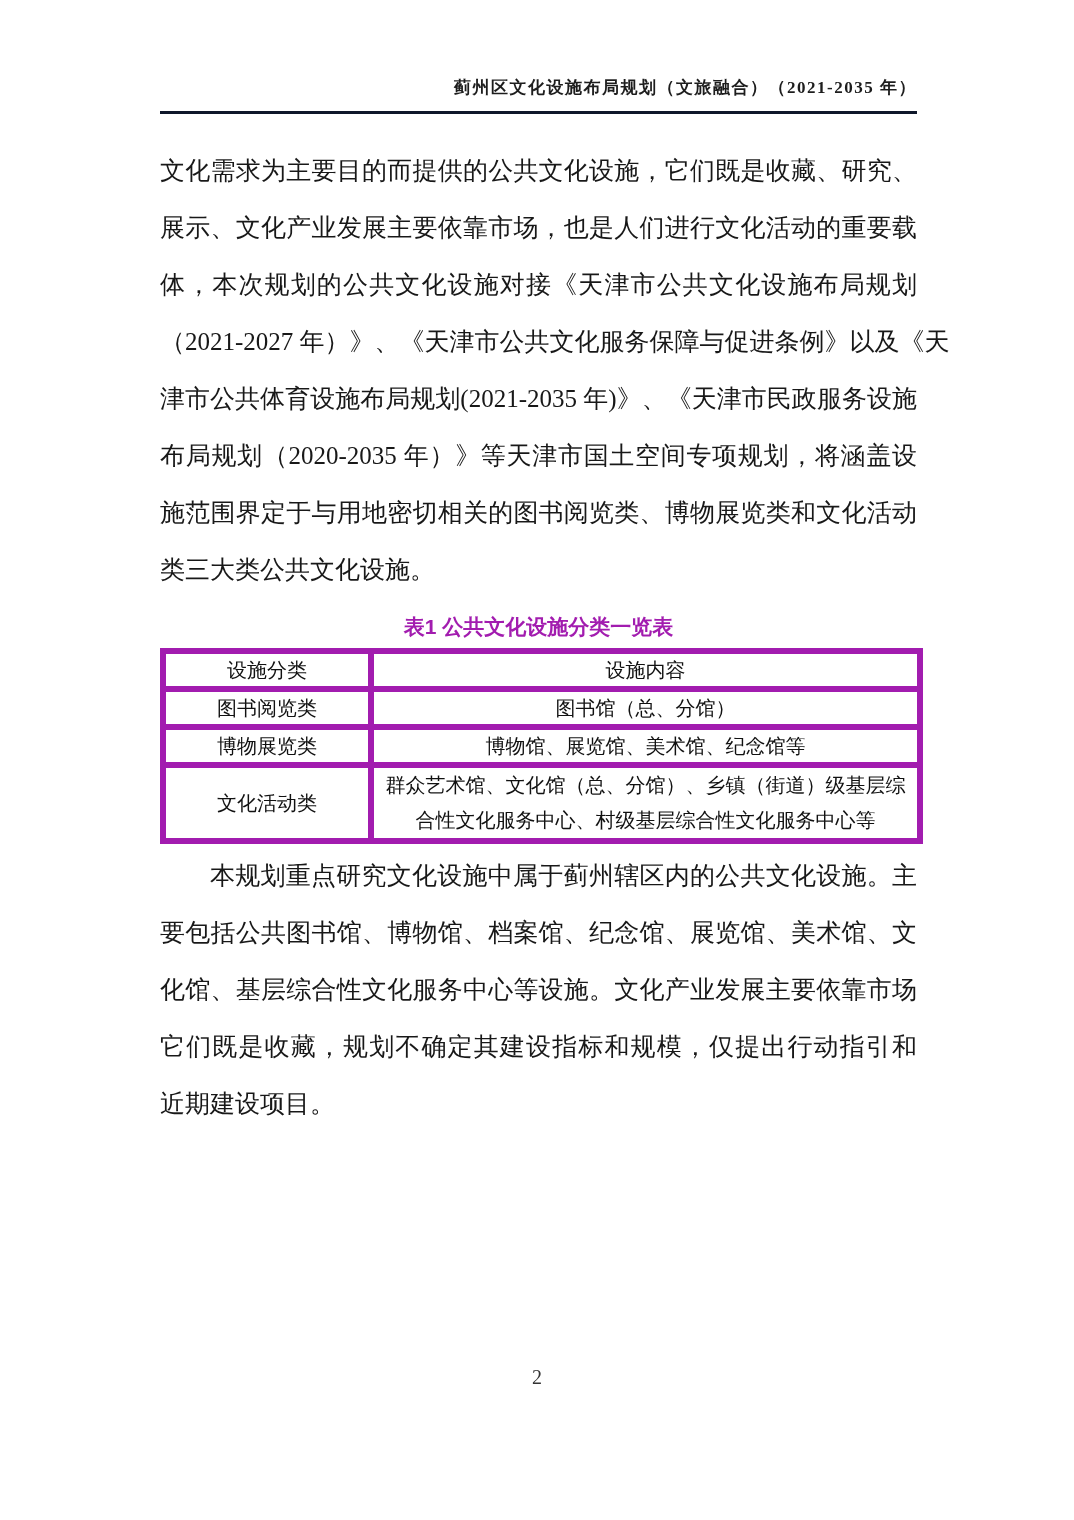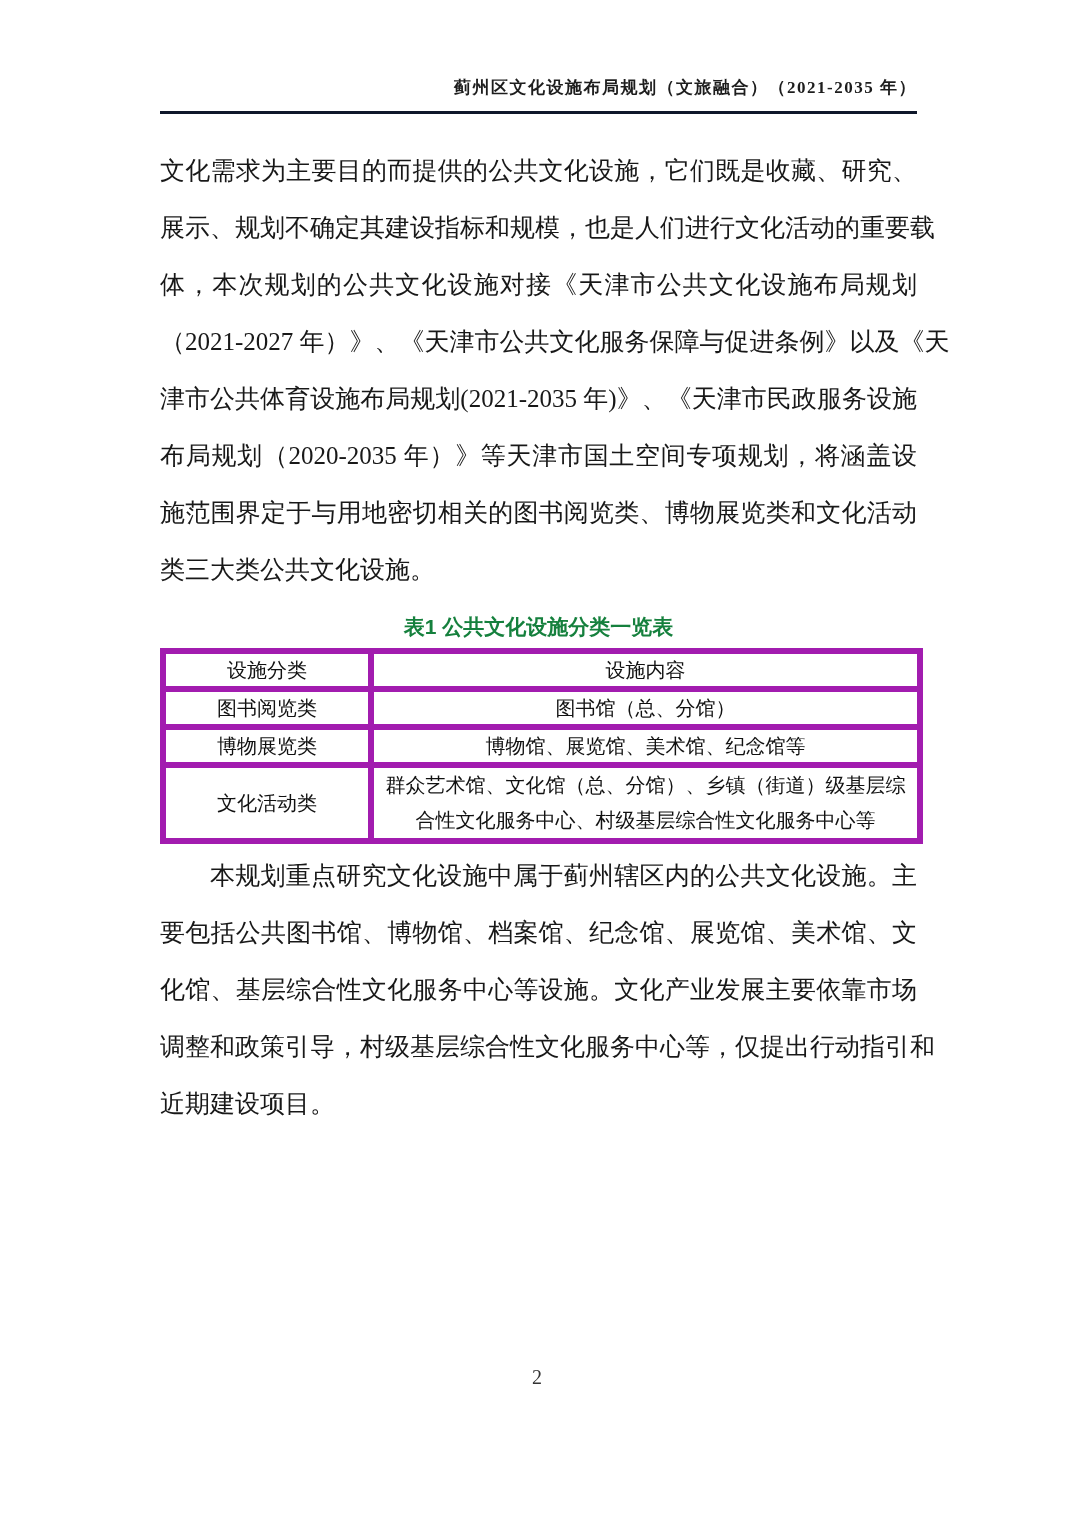--- a/index.html
+++ b/index.html
@@ -48,21 +48,21 @@
   .line.indent { text-indent: 2em; }
   
   .tbl-caption {
     margin-top: 16px;
     height: 26px;
     line-height: 26px;
     text-align: center;
     font-family: "Liberation Sans", "DejaVu Sans", sans-serif;
     font-weight: bold;
     font-size: 21px;
-    color: #15803d;
+    color: #a21caf;
   }
   table.class-table {
     margin-top: 8px;
     width: 757px;
     border-collapse: collapse;
     table-layout: fixed;
     font-family: "Liberation Sans", "DejaVu Sans", sans-serif;
     font-size: 20px;
     color: #111111;
   }
@@ -101,21 +101,21 @@
 <div class="page">
 
   <div class="doc-header">
     <span>蓟州区文化设施布局规划（文旅融合）（2021-2035 年）</span>
   </div>
 
   <div class="content">
 
     <div class="para p1">
       <div class="line">文化需求为主要目的而提供的公共文化设施，它们既是收藏、研究、</div>
-      <div class="line">展示、规划不确定其建设指标和规模，也是人们进行文化活动的重要载</div>
+      <div class="line">展示、文化产业发展主要依靠市场，也是人们进行文化活动的重要载</div>
       <div class="line">体，本次规划的公共文化设施对接《天津市公共文化设施布局规划</div>
       <div class="line">（2021-2027 年）》、《天津市公共文化服务保障与促进条例》以及《天</div>
       <div class="line">津市公共体育设施布局规划(2021-2035 年)》、《天津市民政服务设施</div>
       <div class="line">布局规划（2020-2035 年）》等天津市国土空间专项规划，将涵盖设</div>
       <div class="line">施范围界定于与用地密切相关的图书阅览类、博物展览类和文化活动</div>
       <div class="line short">类三大类公共文化设施。</div>
     </div>
 
     <div class="tbl-caption">表1 公共文化设施分类一览表</div>
 
@@ -142,21 +142,21 @@
         <td>群众艺术馆、文化馆（总、分馆）、乡镇（街道）级基层综合性文化服务中心、村级基层综合性文化服务中心等</td>
       </tr>
     </tbody>
       </table>
 
 
     <div class="para p3">
       <div class="line indent">本规划重点研究文化设施中属于蓟州辖区内的公共文化设施。主</div>
       <div class="line">要包括公共图书馆、博物馆、档案馆、纪念馆、展览馆、美术馆、文</div>
       <div class="line">化馆、基层综合性文化服务中心等设施。文化产业发展主要依靠市场</div>
-      <div class="line">调整和政策引导，村级基层综合性文化服务中心等，仅提出行动指引和</div>
+      <div class="line">它们既是收藏，规划不确定其建设指标和规模，仅提出行动指引和</div>
       <div class="line short">近期建设项目。</div>
     </div>
 
   </div>
 
   <div class="page-footer">
     <span>2</span>
   </div>
 
 </div>

